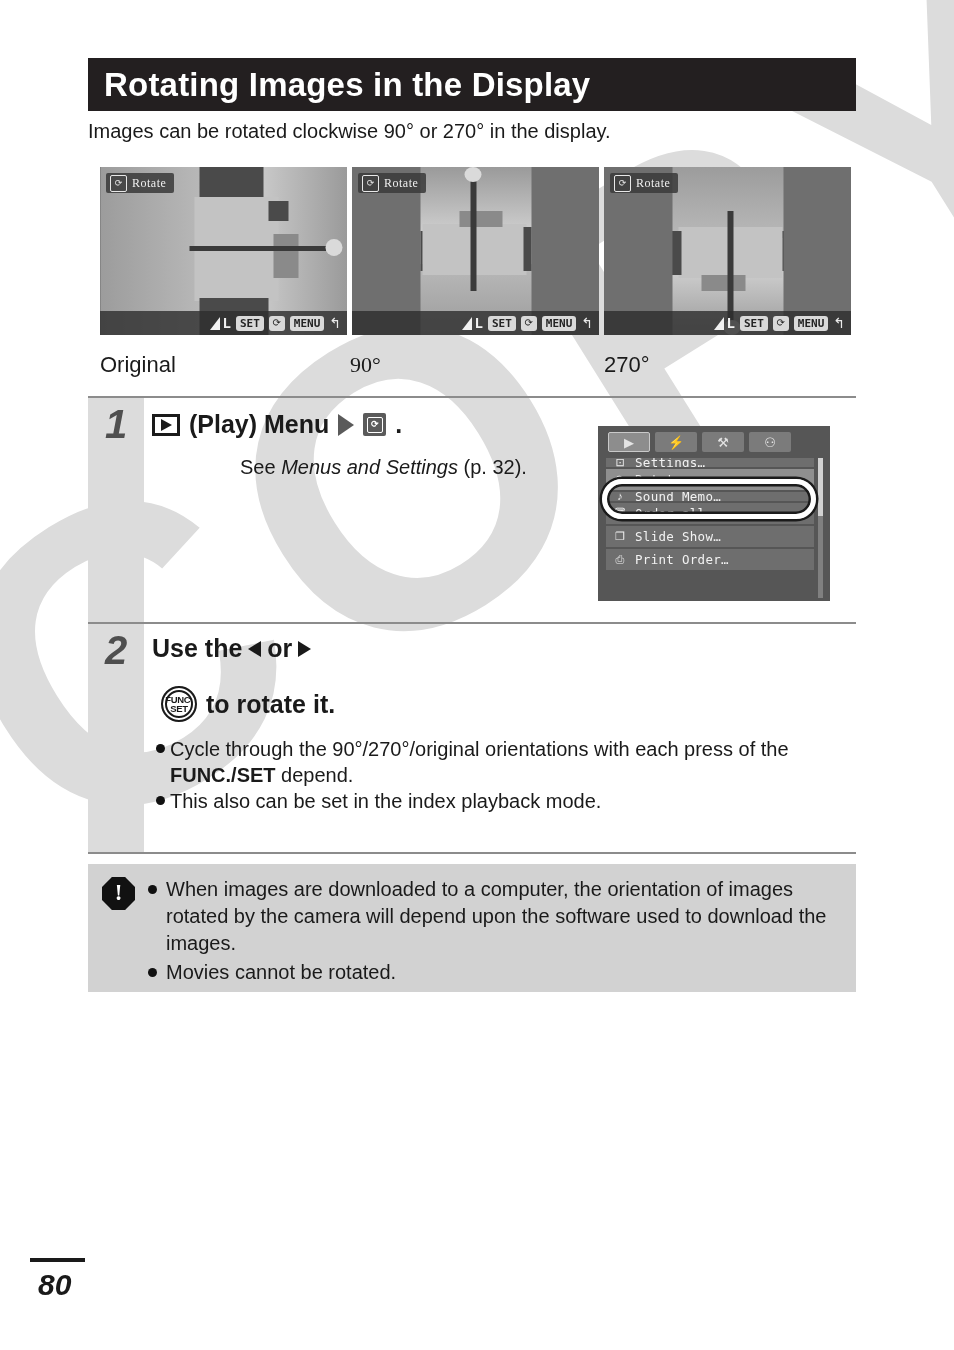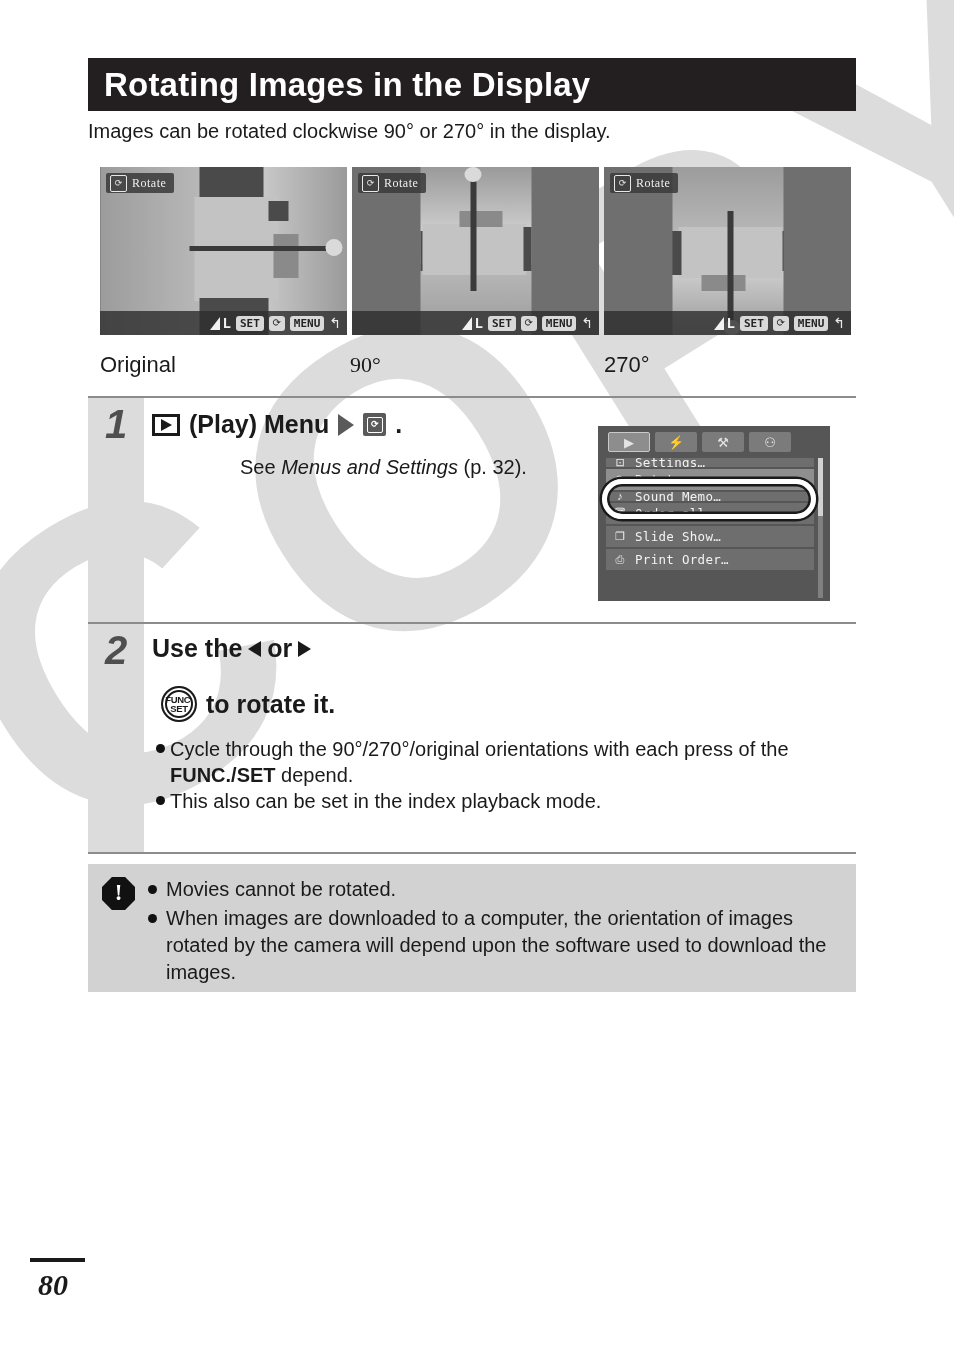--- a/index.html
+++ b/index.html
@@ -291,21 +291,21 @@
   }
   .nl .dot{
     flex:0 0 auto;width:9px;height:9px;border-radius:50%;background:#111;
     margin-top:9px;margin-right:9px;
   }
 
   
   .foot-rule{position:absolute;left:30px;top:1258px;width:55px;height:4px;background:#1a1a1a;}
   .page-no{
     position:absolute;left:38px;top:1268px;
-    font-size:30px;font-weight:bold;font-style:italic;color:#1a1a1a;font-family:Liberation Serif, serif;
+    font-size:30px;font-weight:bold;font-style:italic;color:#1a1a1a;
   }
 </style>
 </head>
 <body>
 
 <div id="watermark">
   <div class="wm-text">COPY</div>
 </div>
 
 <div id="page">
@@ -521,25 +521,25 @@
   </div>
 
   <div class="rule r3"></div>
   <div class="note">
     <div class="note-ico">
         <span class="bang">!</span>
       </div>
     <div class="note-list">
       <div class="nl">
         <span class="dot"></span>
-        <span>Movies cannot be rotated.</span>
+        <span>When images are downloaded to a computer, the orientation of images rotated by the camera will depend upon the software used to download the images.</span>
       </div>
       <div class="nl">
         <span class="dot"></span>
-        <span>When images are downloaded to a computer, the orientation of images rotated by the camera will depend upon the software used to download the images.</span>
+        <span>Movies cannot be rotated.</span>
       </div>
     </div>
   </div>
 
   <div class="foot-rule"></div>
   <div class="page-no">80</div>
 
 </div>
 
 </body></html>

